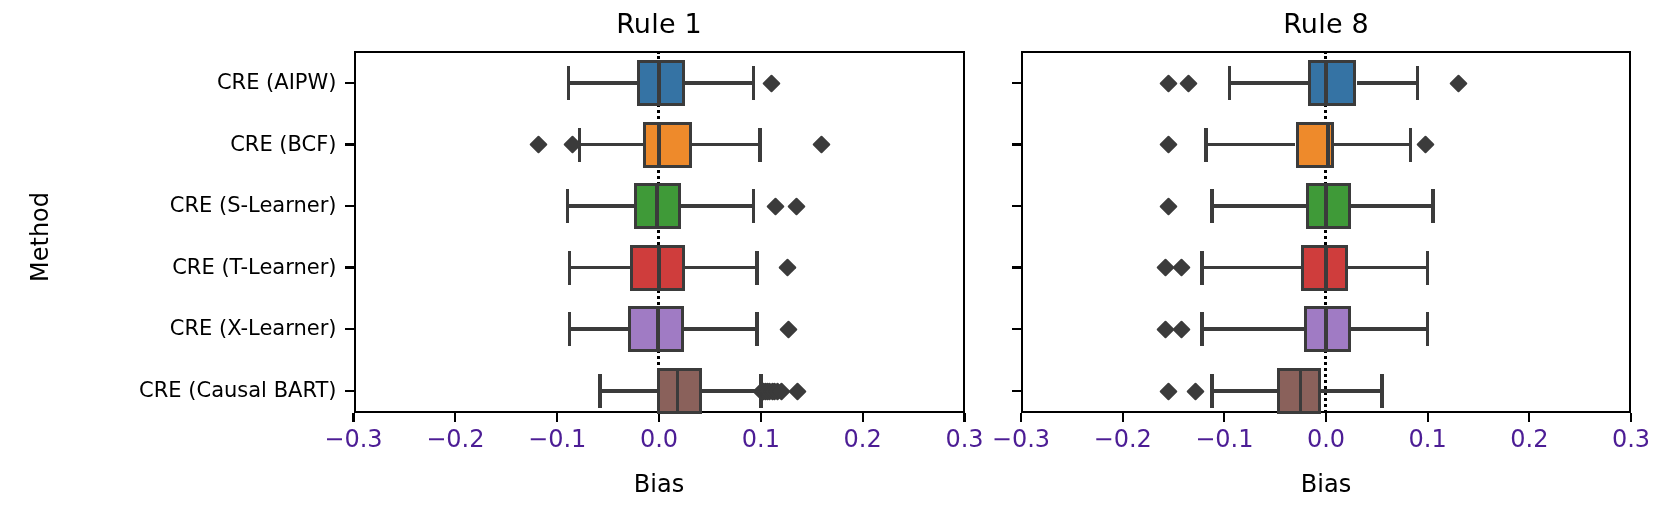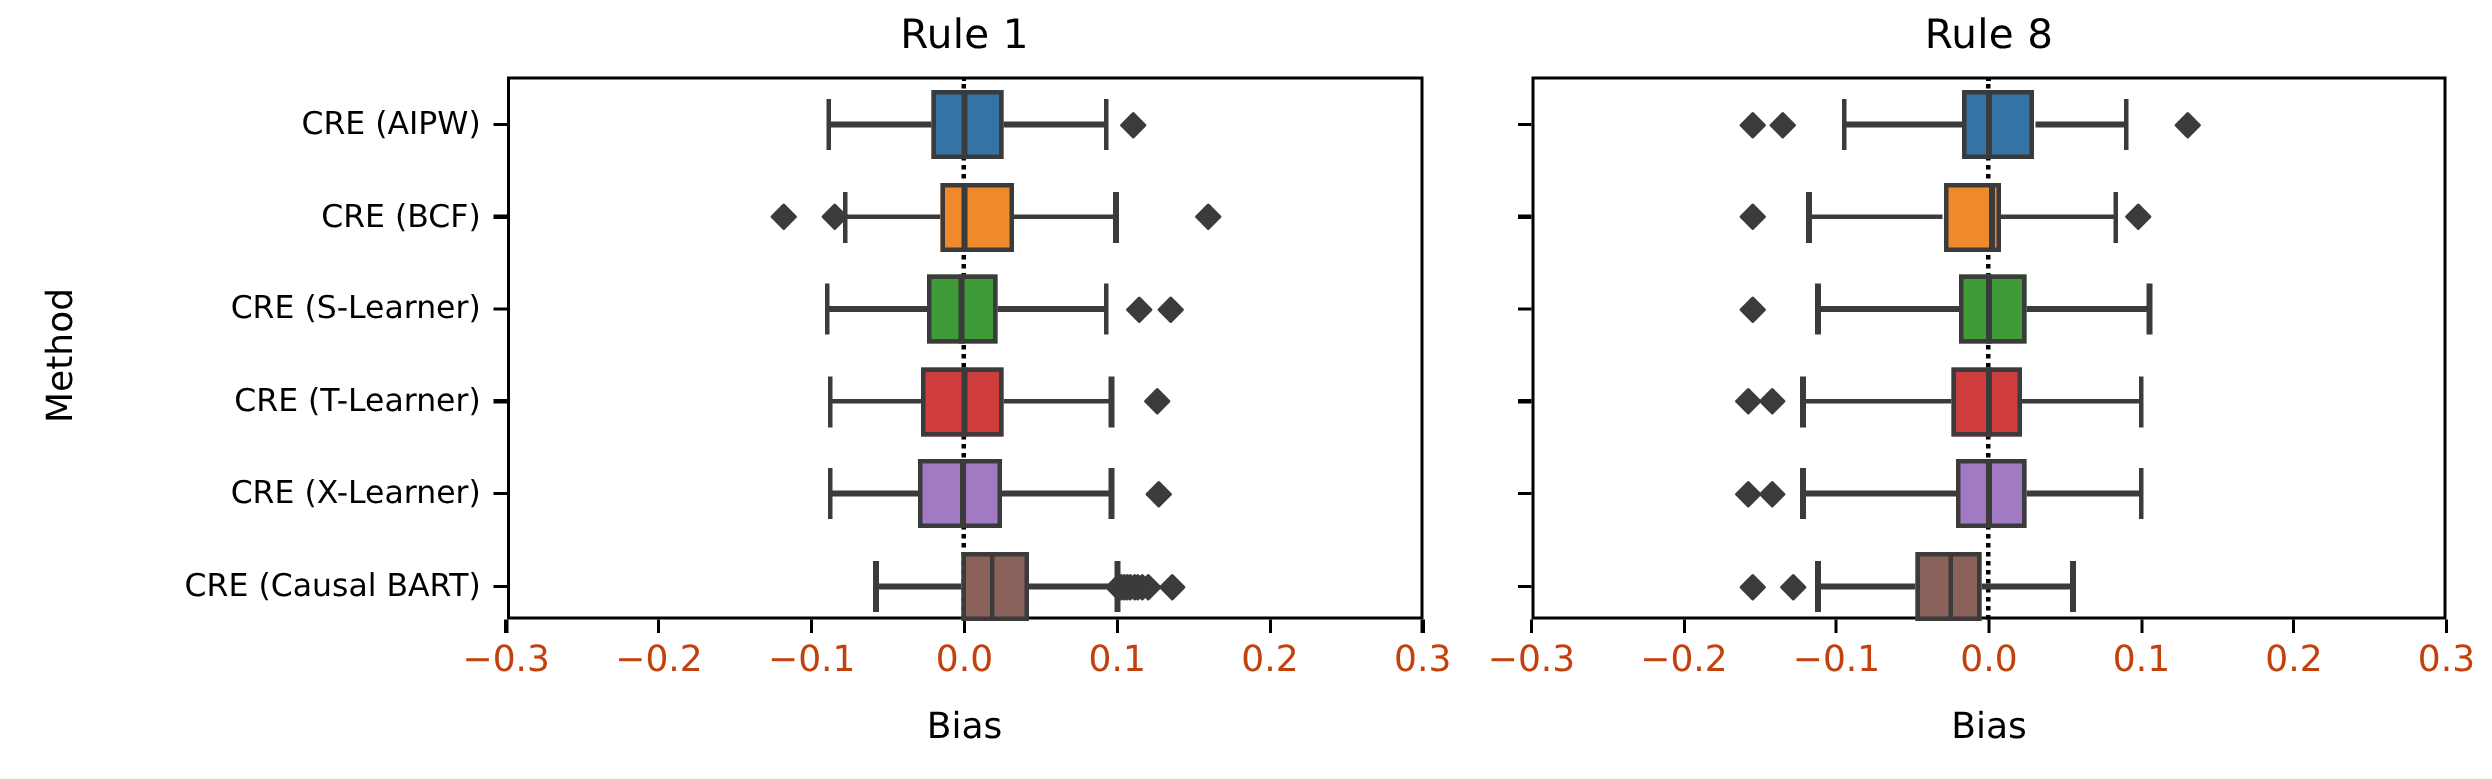--- a/index.html
+++ b/index.html
@@ -6,42 +6,42 @@
   body{width:1661px;height:519px;font-family:"DejaVu Sans","Liberation Sans",sans-serif;overflow:hidden;}
   #figure{position:relative;width:1661px;height:519px;background:#ffffff;}
 
   .panel{position:absolute;top:0;height:519px;}
   .panel-title{position:absolute;left:0;right:0;text-align:center;font-size:27px;color:#000;letter-spacing:0.2px;}
   .axes{position:absolute;border:2.2px solid #000;background:#fff;box-sizing:border-box;}
 
   .ytick-mark{position:absolute;width:9px;height:2.2px;background:#000;}
   .ytick-label{position:absolute;text-align:right;font-size:21px;color:#000;white-space:nowrap;line-height:1;}
   .xtick-mark{position:absolute;width:2.2px;height:9px;background:#000;}
-  .xtick-label{position:absolute;text-align:center;font-size:24px;color:#c2410c;white-space:nowrap;line-height:1;}
+  .xtick-label{position:absolute;text-align:center;font-size:24px;color:#4c1d95;white-space:nowrap;line-height:1;}
 
   .axis-xlabel{position:absolute;text-align:center;font-size:24px;color:#000;}
   .axis-ylabel{position:absolute;font-size:24px;color:#000;transform-origin:left top;transform:rotate(-90deg);white-space:nowrap;}
 
   .zero-line{position:absolute;width:0;border-left:3.4px dotted #000;}
 
   .bx-whisker-line{position:absolute;height:3.6px;background:#3b3b3b;}
   .bx-cap{position:absolute;width:3.6px;background:#3b3b3b;}
   .bx-box{position:absolute;border:3.4px solid #3b3b3b;box-sizing:border-box;}
   .bx-median{position:absolute;width:3.4px;background:#3b3b3b;}
   .bx-flier{position:absolute;background:#3b3b3b;transform:rotate(45deg);border-radius:1px;}
 </style>
 </head>
 <body>
 
 <div id="figure">
 
   <div class="axis-ylabel" id="ylabel" style="left: 26px; top: 281.5px;">Method</div>
 
   <div id="panels">
-      <div class="panel" style="left: 0px; width: 1522px;">
+      <div class="panel" style="left: 16px; width: 1522px;">
         <div class="panel-title" style="left: 337.5px; width: 611px; top: 8px;">Rule 1</div>
         <div class="axes" style="left: 337.5px; top: 50.5px; width: 611px; height: 362px;"></div>
         <div class="zero-line" style="left: 641.3px; top: 50.5px; height: 362px;"></div>
         <div class="xtick-mark" style="left: 336.4px; top: 412.5px;"></div>
         <div class="xtick-label" style="left: 277.5px; width: 120px; top: 426.5px;">−0.3</div>
         <div class="xtick-mark" style="left: 438.233px; top: 412.5px;"></div>
         <div class="xtick-label" style="left: 379.333px; width: 120px; top: 426.5px;">−0.2</div>
         <div class="xtick-mark" style="left: 540.067px; top: 412.5px;"></div>
         <div class="xtick-label" style="left: 481.167px; width: 120px; top: 426.5px;">−0.1</div>
         <div class="xtick-mark" style="left: 641.9px; top: 412.5px;"></div>

